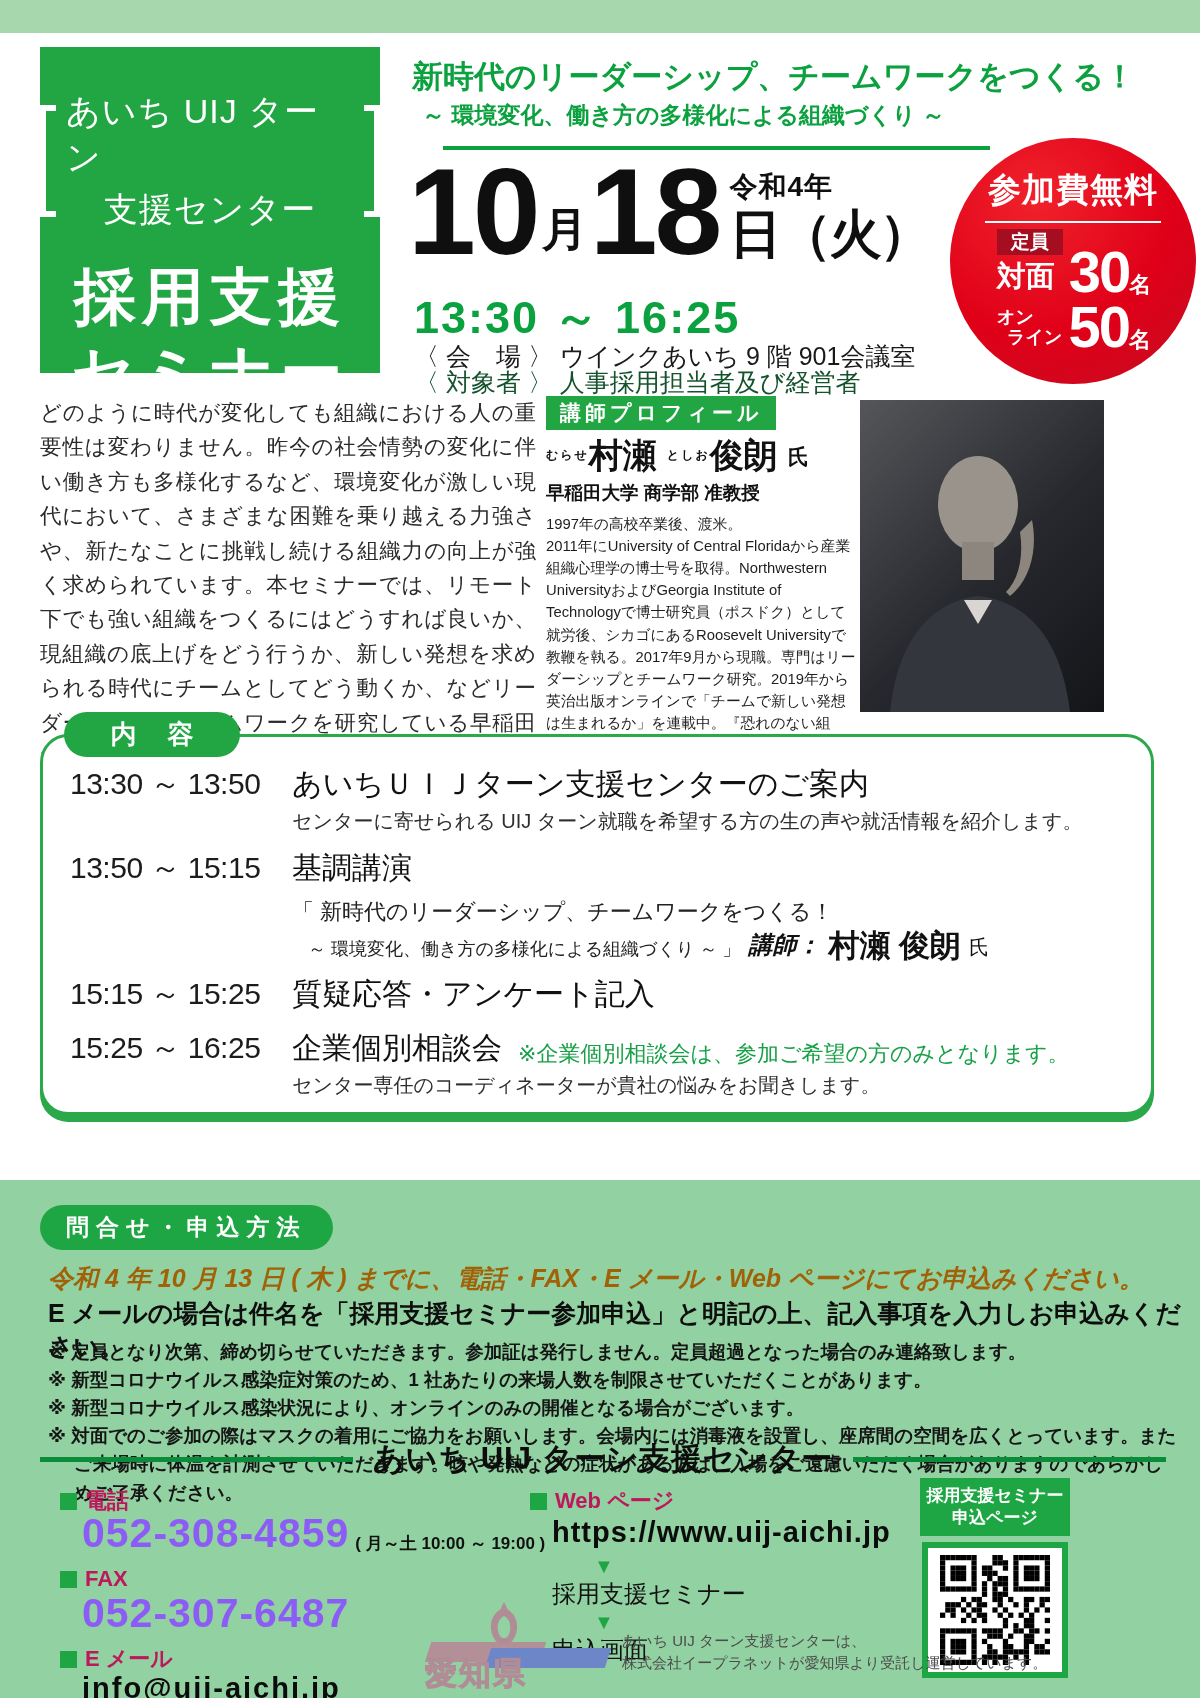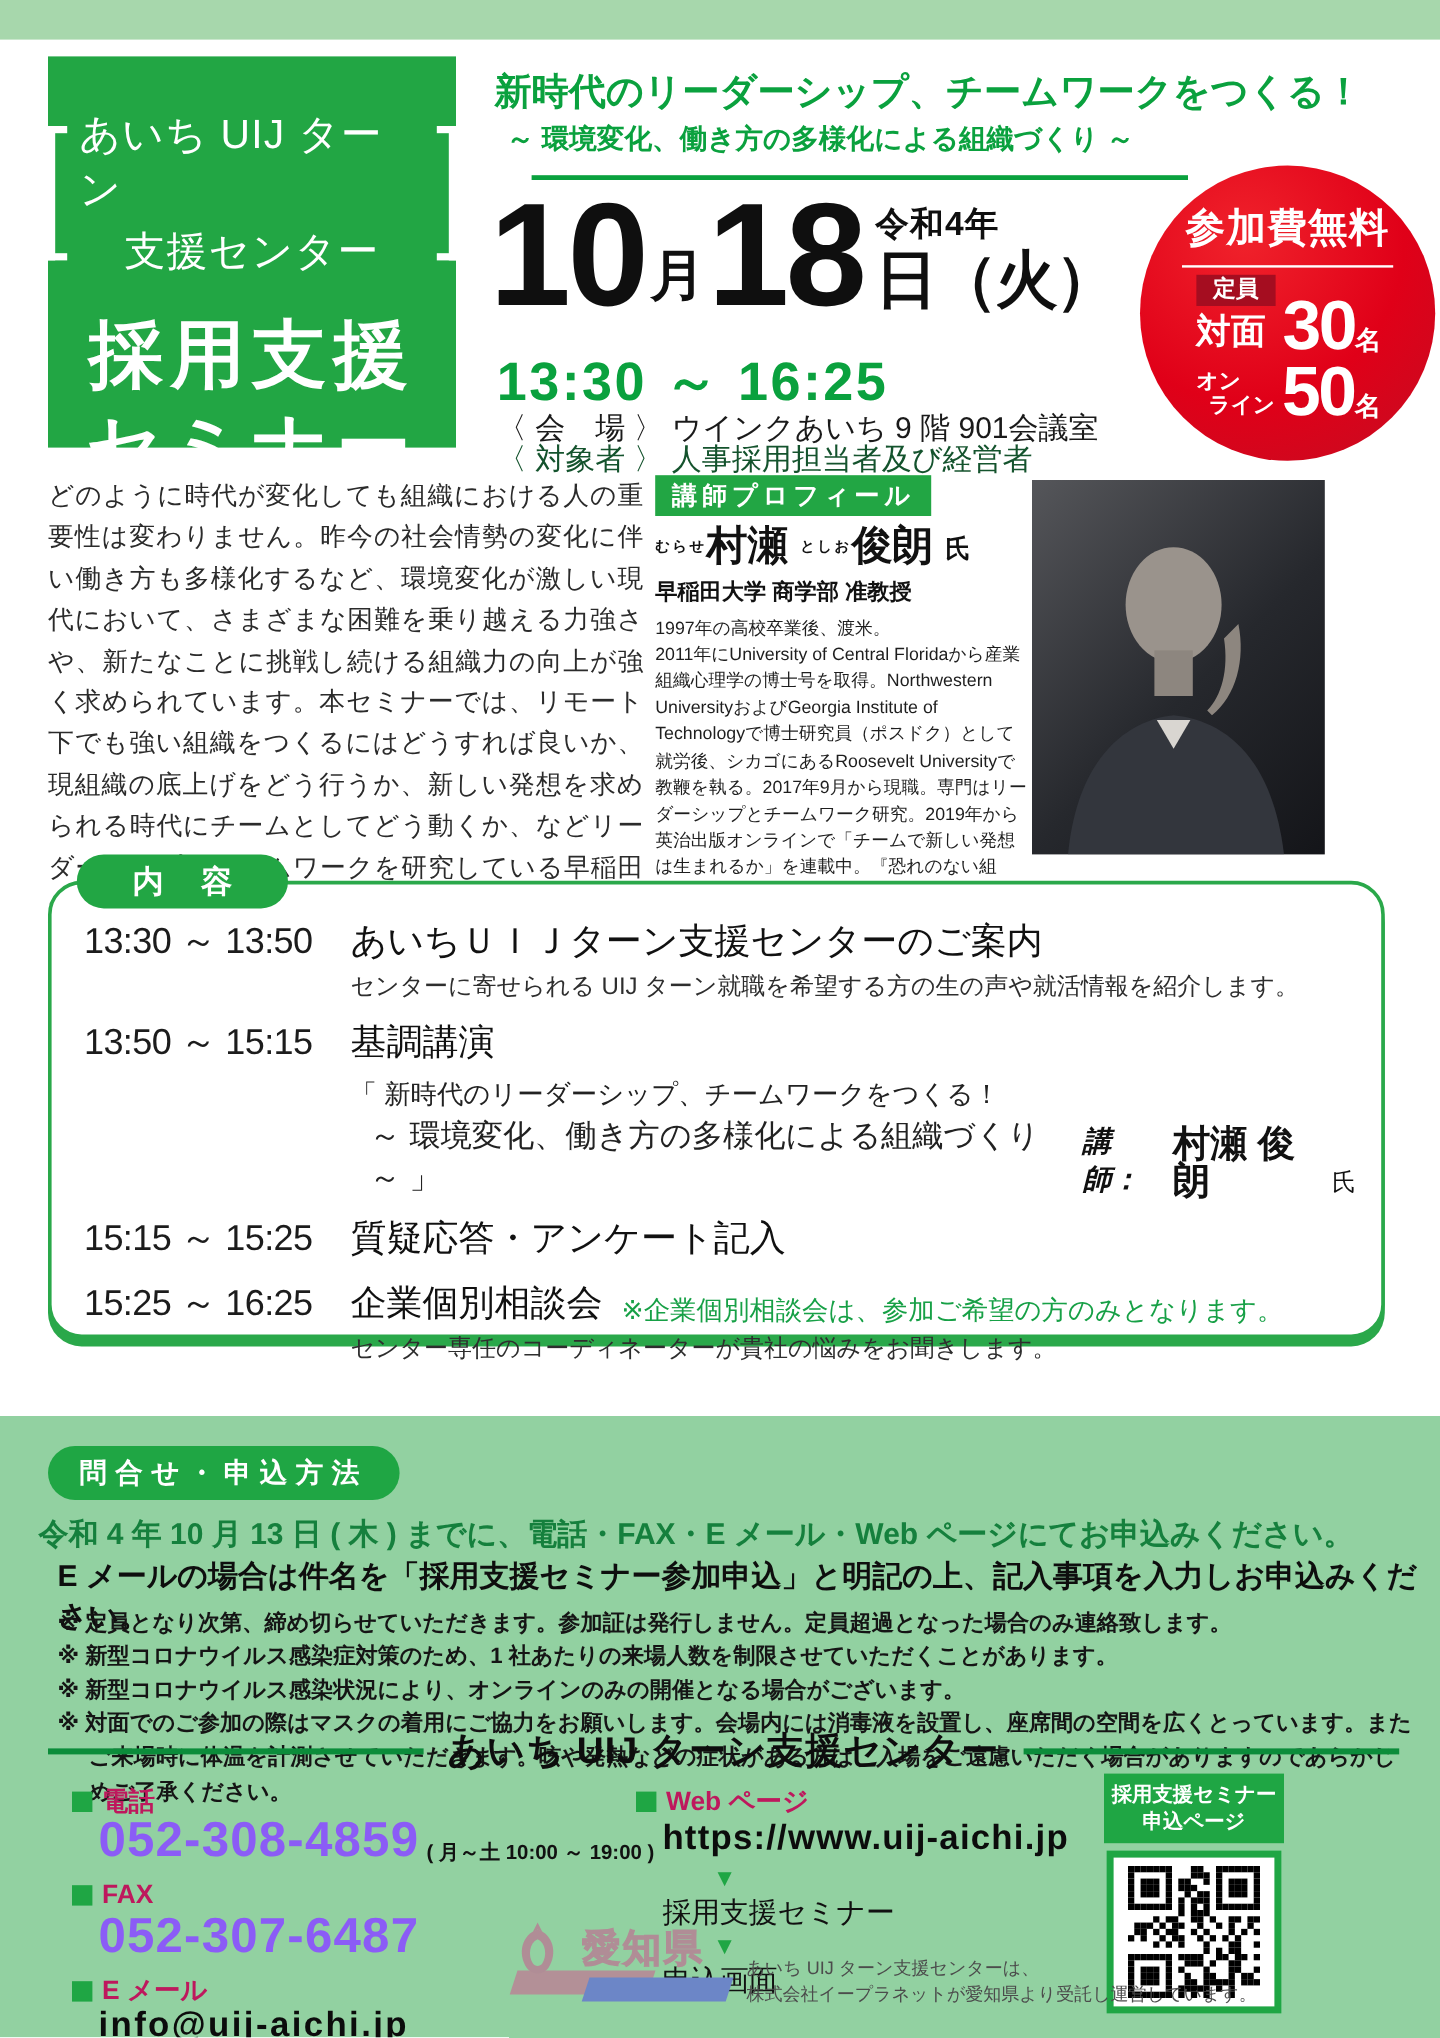--- a/index.html
+++ b/index.html
@@ -73,32 +73,32 @@
   .content-badge{position:absolute;left:64px;top:712px;width:176px;height:45px;background:#22a644;border-radius:23px;
     color:#fff;font-size:26px;font-weight:700;letter-spacing:12px;display:flex;align-items:center;justify-content:center;z-index:3;padding-left:12px;}
   .sched{position:absolute;left:70px;top:764px;width:1060px;}
   .srow{display:flex;margin-bottom:13px;}
   .stime{width:222px;font-size:30px;color:#1c1c1c;flex:none;letter-spacing:-0.5px;}
   .scol{flex:1;}
   .stitle{font-size:30px;color:#111;}
   .sdesc{font-size:20px;color:#2e2e2e;margin-top:3px;}
   .squote1{font-size:22px;color:#222;margin-top:8px;}
   .squote-row{display:flex;align-items:flex-end;gap:8px;margin-top:2px;}
-  .squote2{font-size:26px;color:#222;padding-left:16px;}
+  .squote2{font-size:18px;color:#222;padding-left:16px;}
   .slect-label{font-size:24px;color:#111;font-weight:600;font-style:italic;}
   .slect-name{font-size:31px;font-weight:800;color:#111;line-height:1;}
   .slect-hon{font-size:20px;color:#111;}
   .snote{font-size:22px;color:#17a046;margin-left:12px;}
   .title-note-row{display:flex;align-items:flex-end;gap:4px;}
 
   
   .apply-section{position:absolute;left:0;top:1180px;width:1200px;height:518px;background:#92d1a1;}
   .apply-badge{position:absolute;left:40px;top:1205px;background:#1fa644;border-radius:23px;color:#fff;
     font-size:23px;font-weight:600;letter-spacing:7px;padding:7px 26px;}
-  .apply-line1{position:absolute;left:32px;top:1262px;font-size:25px;font-weight:700;color:#15803d;}
+  .apply-line1{position:absolute;left:48px;top:1262px;font-size:25px;font-weight:700;color:#a16207;font-style:italic;}
   .apply-line2{position:absolute;left:48px;top:1297px;font-size:25px;font-weight:700;color:#0e0e0e;}
   .apply-notes{position:absolute;left:48px;top:1338px;width:1130px;font-size:18.5px;font-weight:600;color:#151515;line-height:1.52;}
   .apply-notes div{padding-left:26px;text-indent:-26px;}
 
   .center-title-row{position:absolute;left:40px;top:1438px;width:1126px;display:flex;align-items:center;gap:20px;}
   .ct-line{flex:1;height:5px;background:#0b8c3a;}
   .ct-text{font-size:31px;font-weight:800;color:#0d0d0d;letter-spacing:1px;}
 
   .clabel{display:flex;align-items:center;gap:8px;font-size:22px;font-weight:700;color:#be185d;}
   .gsq{width:17px;height:17px;background:#1fa644;display:inline-block;flex:none;}
@@ -108,21 +108,21 @@
   .pos{position:absolute;}
   .weburl{font-size:29px;font-weight:700;color:#0c0c0c;letter-spacing:1px;}
   .tri{color:#1fa644;font-size:20px;line-height:1;}
   .wstep{font-size:24px;color:#111;}
 
   .qr-label{position:absolute;left:920px;top:1478px;width:150px;height:58px;background:#1fa644;color:#fff;
     display:flex;flex-direction:column;align-items:center;justify-content:center;font-size:17px;font-weight:600;line-height:1.3;}
   .qr-frame{position:absolute;left:922px;top:1542px;width:146px;height:136px;background:#fff;border:6px solid #1fa644;
     display:flex;align-items:center;justify-content:center;}
 
-  .pref-logo{position:absolute;left:425px;top:1598px;display:flex;align-items:center;gap:14px;z-index:2;}
+  .pref-logo{position:absolute;left:425px;top:1598px;display:flex;align-items:flex-end;gap:2px;z-index:2;flex-direction:column;}
   .pref-name{font-size:32px;font-weight:800;color:#b08d96;letter-spacing:2px;-webkit-text-stroke:1px #b08d96;}
   .bar-mauve{position:absolute;left:428px;top:1642px;width:115px;height:20px;background:#b39097;transform:skewX(-18deg);}
   .bar-blue{position:absolute;left:488px;top:1648px;width:120px;height:20px;background:#6c86c7;transform:skewX(-18deg);}
   .operator{position:absolute;left:622px;top:1630px;font-size:15px;color:#4c4c4c;line-height:1.45;}
 </style>
 </head>
 <body>
 
 <div class="page">
 

